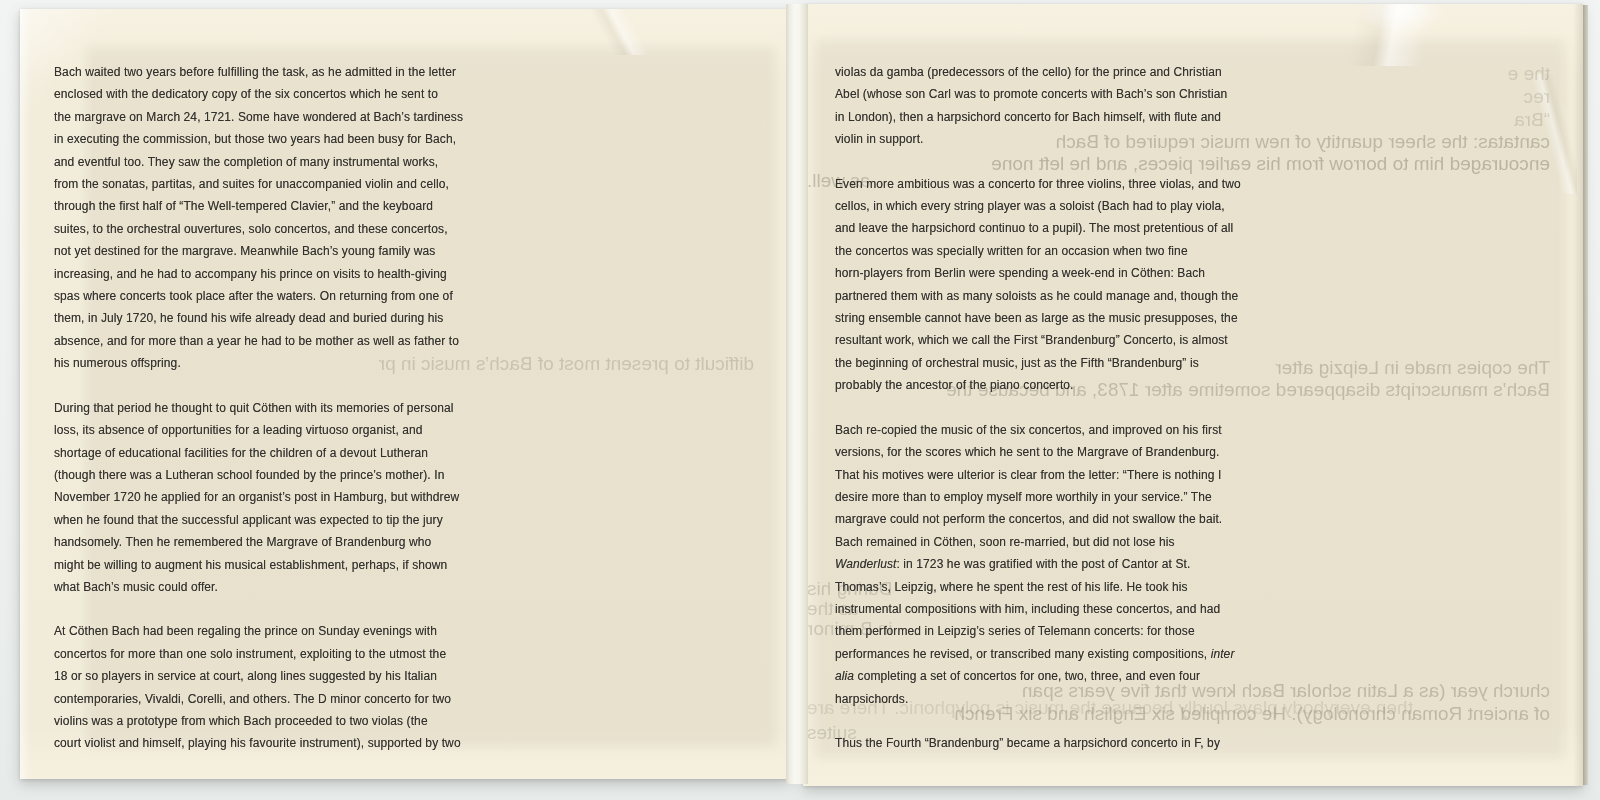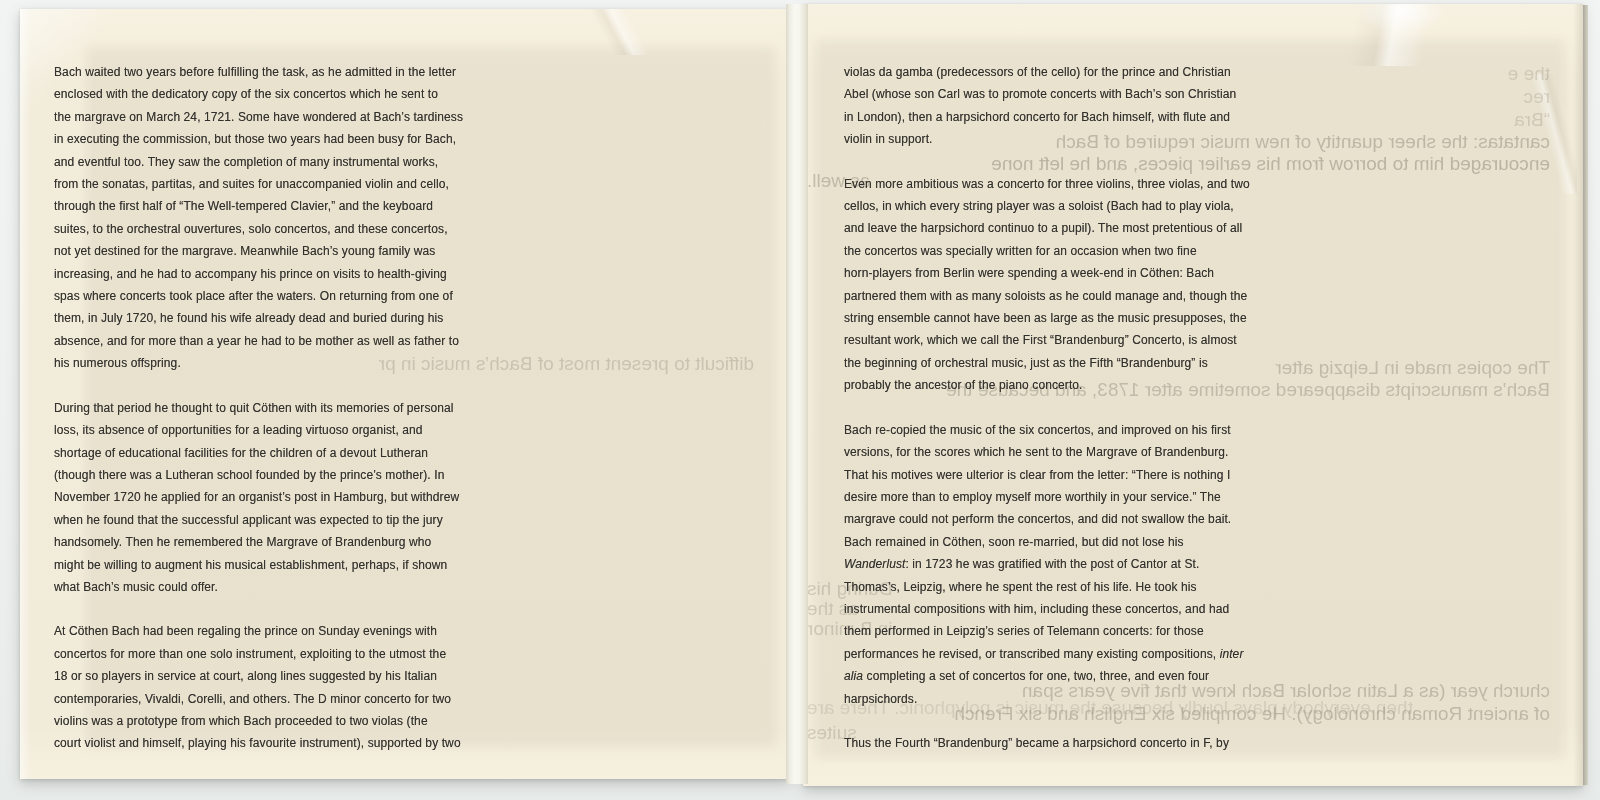--- a/index.html
+++ b/index.html
@@ -20,21 +20,21 @@
   .shade { position:absolute; background:rgba(150,141,118,0.10); filter:blur(5px); }
   .shade-left  { left:67px; top:38px; width:688px; height:700px; }
   .shade-right { left:13px; top:36px; width:748px; height:718px; }
 
   .textblock {
     position:absolute; font-size:12px; line-height:22.4px; color:#33312d;
     letter-spacing:0.1px; text-shadow:0 0 0.4px rgba(51,49,45,0.55);
   }
   .textblock p { margin:0 0 22px 0; }
   .tb-left  { left:34px; top:52px; width:712px; }
-  .tb-right { left:41px; top:57px; width:714px; }
+  .tb-right { left:32px; top:57px; width:714px; }
 
   
   .ghost {
     position:absolute; left:40px; width:707px; font-size:19px; line-height:22px;
     color:#847d6c; transform:scaleX(-1); filter:blur(0.7px);
     white-space:nowrap; overflow:hidden; pointer-events:none;
   }
   .ghost.end { text-align:right; left:4px; width:743px; }
   .g-l0  { left:34px; width:700px; top:344px; opacity:0.30; }
   .g-rt0 { top:59px;  opacity:0.25; }

